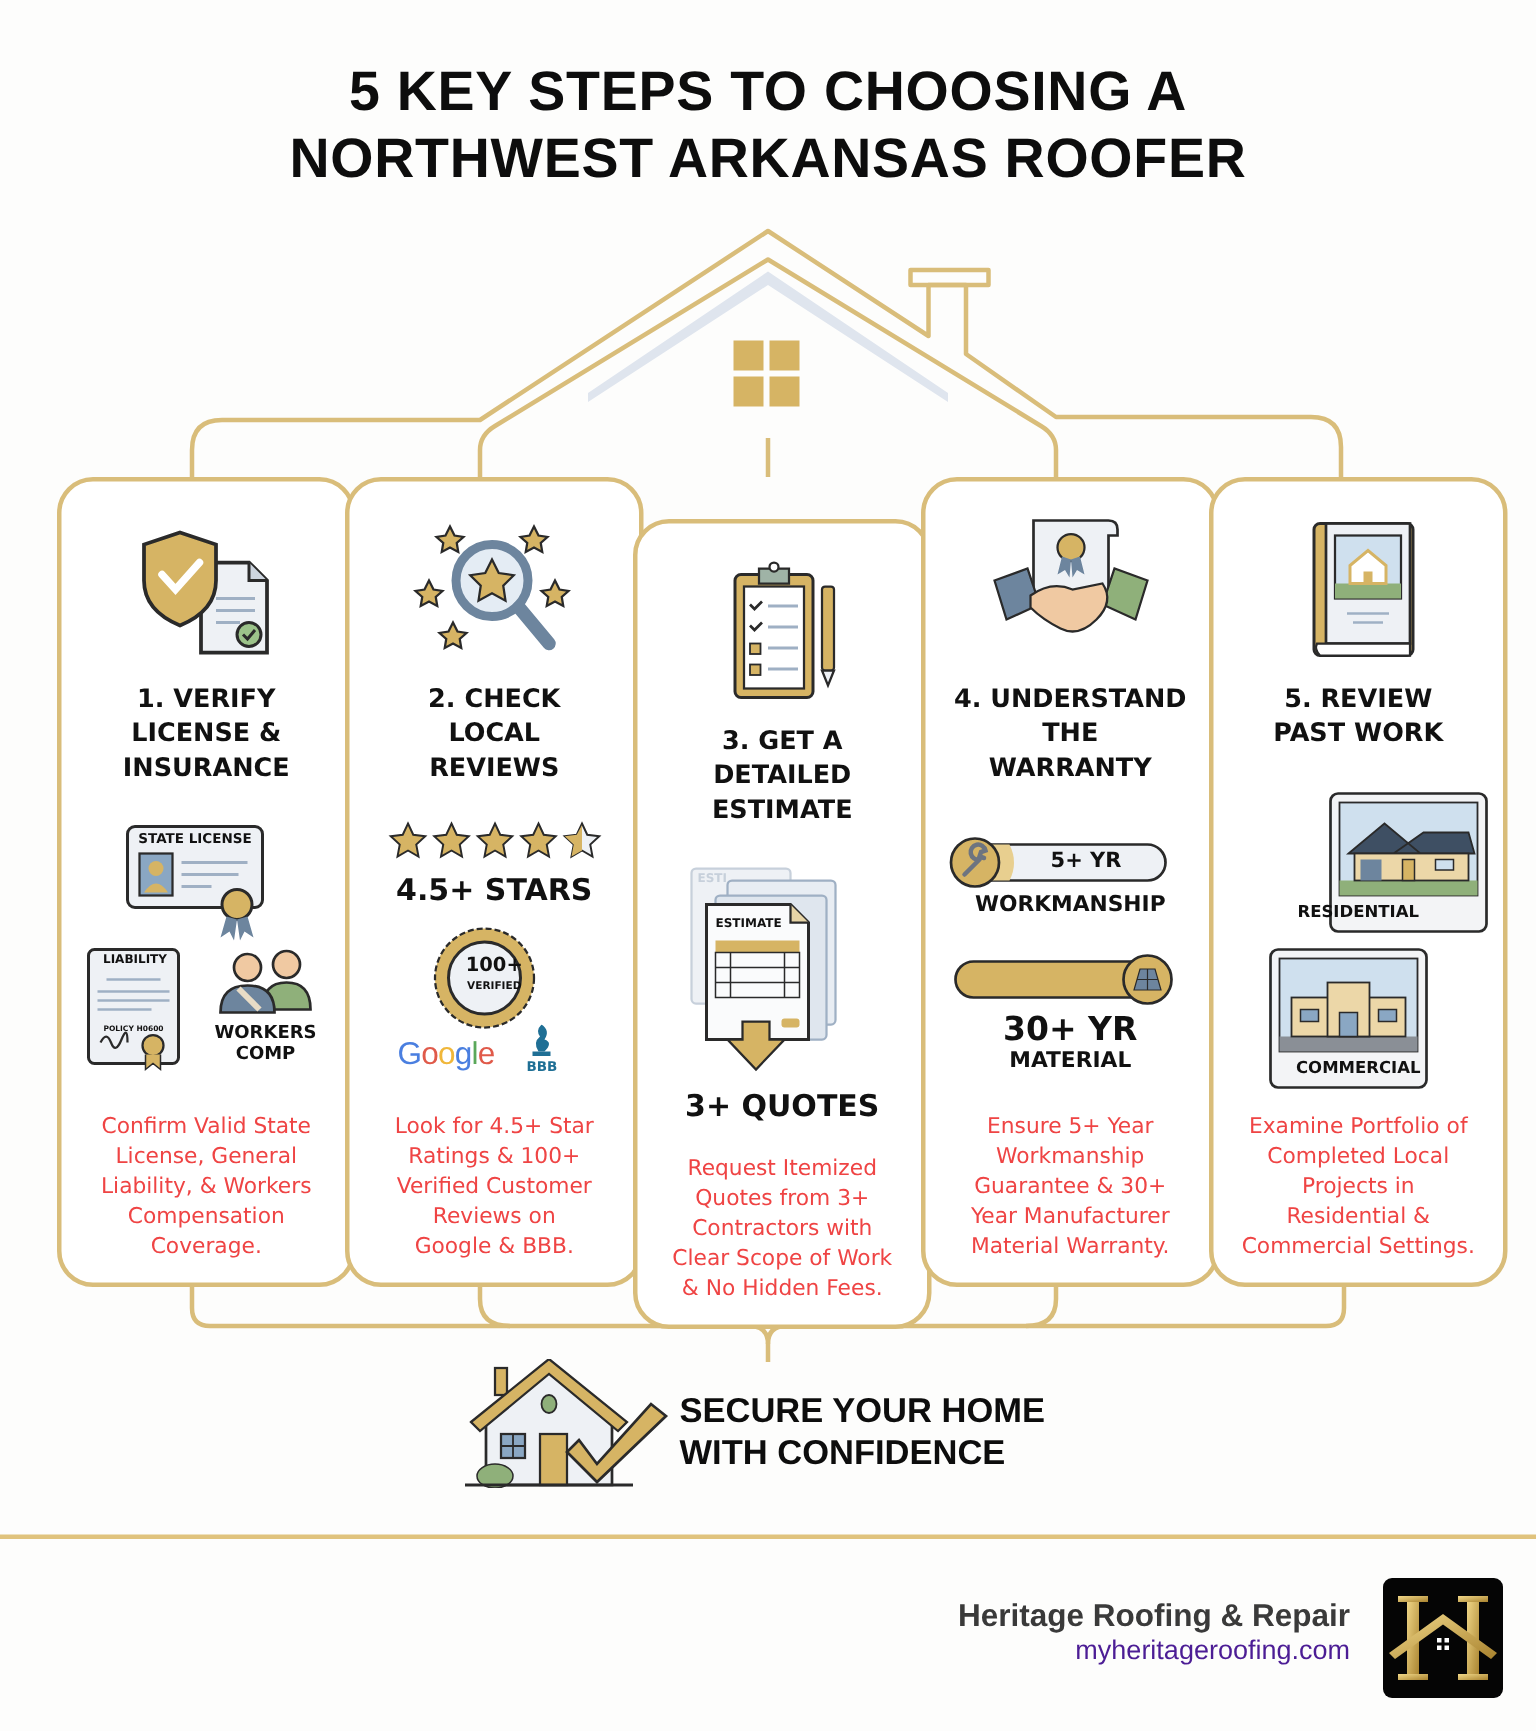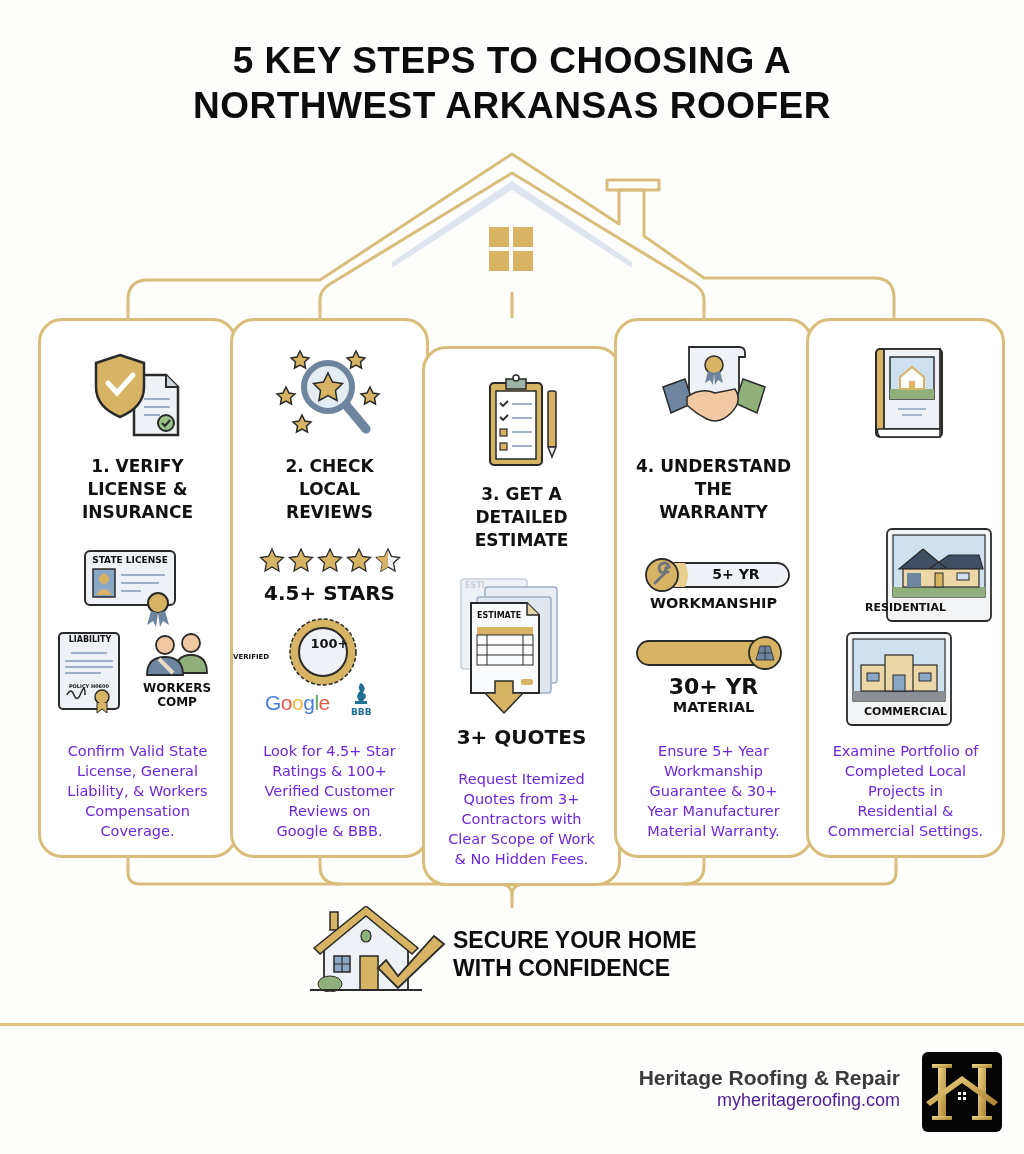--- a/index.html
+++ b/index.html
@@ -20,21 +20,21 @@
     border: 3px solid #d9bd7a; border-radius: 24px; background: #fff;
   }
   .card .icon-top { position: absolute; left: 0; top: 22px; width: 100%; height: 100px; display: flex; justify-content: center; }
   .card .heading {
     position: absolute; left: 0; top: 134px; width: 100%; text-align: center;
     font-family: "DejaVu Sans", sans-serif; font-weight: 700; font-size: 17px; line-height: 23px; color: #111;
   }
   .card .heading span { display: block; }
   .card .desc {
     position: absolute; left: 4px; right: 4px; top: 420px; text-align: center;
-    font-family: "DejaVu Sans", sans-serif; font-size: 14.5px; line-height: 20px; color: #6d28d9;
+    font-family: "DejaVu Sans", sans-serif; font-size: 14.5px; line-height: 20px; color: #ef4444;
   }
   .card .desc span { display: block; }
   .card .mid { position: absolute; left: 0; width: 100%; }
 
   .big-label { font-family: "DejaVu Sans", sans-serif; font-weight: 700; font-size: 20px; text-align: center; color: #111; }
   .small-label { font-family: "DejaVu Sans", sans-serif; font-weight: 700; font-size: 14px; text-align: center; color: #111; }
 
   .footer-cta {
     position: absolute; left: 453px; top: 926px;
     font-family: "Liberation Sans", sans-serif; font-weight: 700; font-size: 23px; line-height: 28px; color: #0d0d0d;
@@ -190,21 +190,21 @@
       </g>
     </svg>
     <div class="big-label" style="margin-top:2px;">4.5+ STARS</div>
   </div>
   <div class="mid" style="top:296px; height:70px;">
     <svg width="181" height="70" viewBox="0 0 181 70">
       <circle cx="90" cy="35" r="33" fill="#d6b464" stroke="#2a2a2a" stroke-width="1.5" stroke-dasharray="4 2"></circle>
       <circle cx="90" cy="35" r="24" fill="#eef1f5" stroke="#2a2a2a" stroke-width="2"></circle>
     </svg>
     <div style="position:absolute; left:0; top:20px; width:100%; text-align:center; font-weight:700; font-size:13px; line-height:14px;">100+</div>
-    <div style="position:absolute; left:0; top:36px; width:100%; font-weight:700; font-size:7px;">VERIFIED</div>
+    <div style="position:absolute; left:0; top:36px; width:100%; text-align:center; font-weight:700; font-size:7px;">VERIFIED</div>
   </div>
   <div class="mid" style="top:362px; height:40px;">
     <div style="position:absolute; left:32px; top:8px; font-family:'Liberation Sans',sans-serif; font-size:21px; letter-spacing:-0.5px;">
       <span style="color:#4a7fe0">G</span><span style="color:#e05a4a">o</span><span style="color:#f0b73a">o</span><span style="color:#4a7fe0">g</span><span style="color:#5aa85a">l</span><span style="color:#e05a4a">e</span>
     </div>
     <div style="position:absolute; left:118px; top:0px; width:26px; ">
       <svg width="20" height="22" viewBox="0 0 20 22">
           <path d="M10 0 Q16 4 12 10 Q18 12 12 18 H8 Q4 12 9 8 Q6 4 10 0 Z" fill="#1f6f95"></path>
           <rect x="4" y="18" width="12" height="3" fill="#1f6f95"></rect>
         </svg>
@@ -288,21 +288,21 @@
       <path d="M4 44 L26 36 L34 60 L12 70 Z" fill="#6d859e" stroke="#2a2a2a" stroke-width="1.5"></path>
       <path d="M106 44 L84 36 L76 60 L98 70 Z" fill="#8fb07a" stroke="#2a2a2a" stroke-width="1.5"></path>
       <path d="M28 54 Q42 44 56 50 L76 46 Q84 58 72 70 Q60 82 48 76 Q36 70 28 62 Z" fill="#f0c9a2" stroke="#2a2a2a" stroke-width="1.5"></path>
     </svg>
   </div>
   <div class="heading">
     <span>4. UNDERSTAND</span>
     <span>THE</span>
     <span>WARRANTY</span>
   </div>
-  <div class="mid" style="top:236px; height:36px;margin-left:12px;">
+  <div class="mid" style="top:236px; height:36px;">
     <svg width="181" height="36" viewBox="0 0 181 36">
       <rect x="20" y="6" width="140" height="24" rx="12" fill="#eef1f5" stroke="#2a2a2a" stroke-width="1.8"></rect>
       <path d="M32 6 H56 Q62 18 56 30 H32 Z" fill="#e8cf8f"></path>
       <circle cx="33" cy="18" r="16" fill="#d6b464" stroke="#2a2a2a" stroke-width="1.8"></circle>
       <path d="M26 26 L36 16 M36 16 a5 5 0 1 1 4 -6 l-3 1 -1 3 3 1" fill="none" stroke="#6d7480" stroke-width="3" stroke-linecap="round"></path>
     </svg>
     <div style="position:absolute; left:62px; top:9px; width:90px; text-align:center; font-weight:700; font-size:14px;">5+ YR</div>
   </div>
   <div class="small-label" style="position:absolute; left:0; top:274px; width:100%; font-size:14.5px;">WORKMANSHIP</div>
   <div class="mid" style="top:314px; height:36px;">
@@ -335,20 +335,24 @@
       <path d="M22 86 H84 V94 H24 Q20 90 22 86 Z" fill="#fff" stroke="#2a2a2a" stroke-width="1.5"></path>
       <rect x="34" y="14" width="44" height="42" fill="#cfe0ee" stroke="#2a2a2a" stroke-width="1.5"></rect>
       <rect x="34" y="46" width="44" height="10" fill="#8fb07a"></rect>
       <path d="M44 46 V34 L56 24 L68 34 V46 Z" fill="#fff" stroke="#d6b464" stroke-width="2"></path>
       <rect x="53" y="38" width="6" height="8" fill="#d6b464"></rect>
       <g stroke="#9fb0c4" stroke-width="1.8">
           <line x1="42" y1="66" x2="70" y2="66"></line>
           <line x1="46" y1="72" x2="66" y2="72"></line>
         </g>
     </svg>
+  </div>
+  <div class="heading">
+    <span>5. REVIEW</span>
+    <span>PAST WORK</span>
   </div>
   <div class="mid" style="top:206px; height:96px;padding-left:40px;">
     <svg width="181" height="96" viewBox="0 0 181 96">
       <rect x="38" y="2" width="104" height="92" rx="5" fill="#f3f4f6" stroke="#2a2a2a" stroke-width="1.8"></rect>
       <rect x="44" y="8" width="92" height="62" fill="#cfe0ee" stroke="#2a2a2a" stroke-width="1.2"></rect>
       <rect x="44" y="60" width="92" height="10" fill="#8fb07a"></rect>
       <path d="M50 42 L74 22 L98 42 Z M80 42 L100 28 L130 28 L134 42 Z" fill="#3e4f63" stroke="#2a2a2a" stroke-width="1.2"></path>
       <rect x="54" y="42" width="76" height="18" fill="#ecd7a8" stroke="#2a2a2a" stroke-width="1.2"></rect>
       <rect x="58" y="46" width="14" height="14" fill="#6d859e"></rect>
       <rect x="86" y="46" width="8" height="14" fill="#d6b464" stroke="#2a2a2a" stroke-width="1"></rect>

